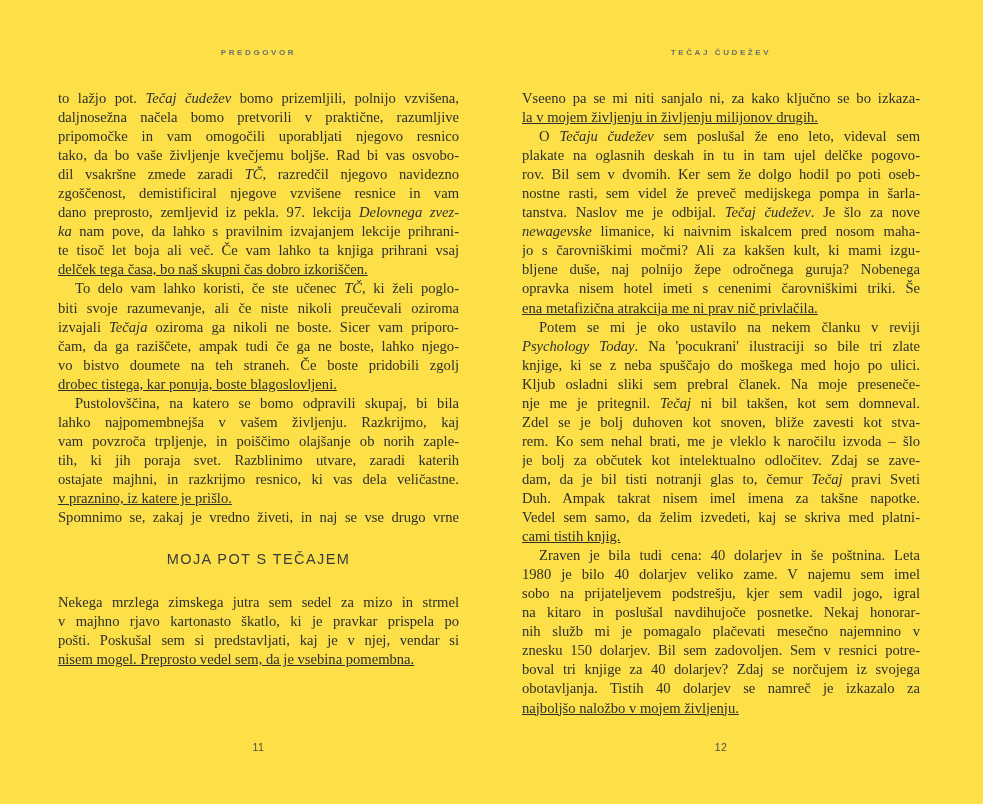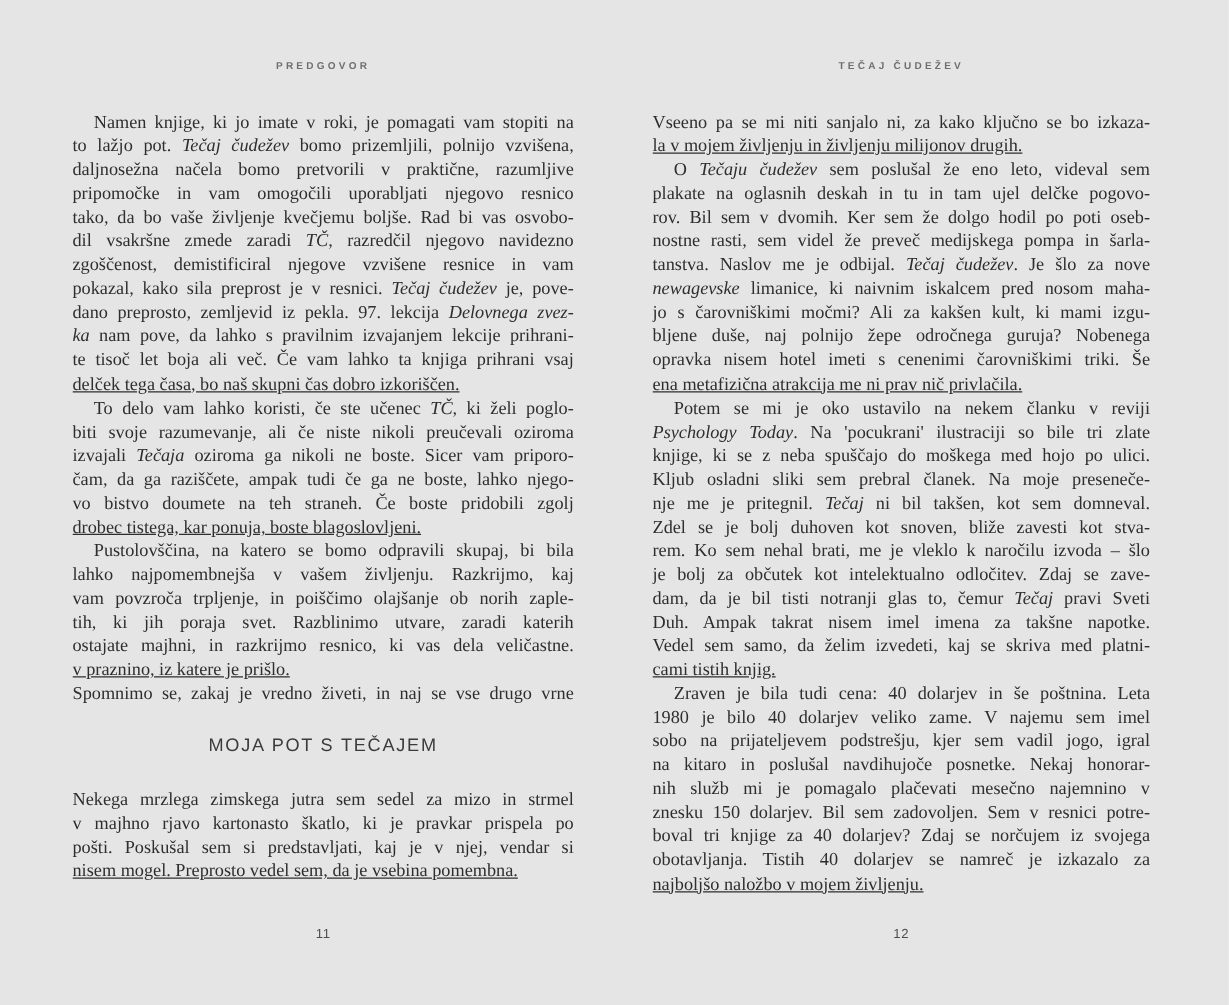--- a/index.html
+++ b/index.html
@@ -5,21 +5,21 @@
   html, body { margin: 0; padding: 0; }
   body {
     width: 983px; height: 804px;
     background: #fdfdfd;
     font-family: "Liberation Serif", serif;
     overflow: hidden;
   }
   .spread {
     position: relative;
     width: 983px; height: 804px;
-    background: #e5e5e5;
+    background: #fde047;
   }
   .page {
     position: absolute;
     top: 0; bottom: 0;
   }
   .page-left  { left: 58px;  width: 401px; }
   .page-right { left: 522px; width: 398px; }
 
   .running-head {
     position: absolute;
@@ -76,28 +76,26 @@
 </style>
 </head>
 <body>
 
 <div class="spread">
 
   <div class="page page-left">
     <div class="running-head">PREDGOVOR</div>
     <div class="page-body">
         <div class="para">
-          <div class="line indent"><span>Namen knjige, ki jo imate v roki, je pomagati vam stopiti na</span></div>
           <div class="line"><span>to lažjo pot. </span><em>Tečaj čudežev</em><span> bomo prizemljili, polnijo vzvišena,</span></div>
           <div class="line"><span>daljnosežna načela bomo pretvorili v praktične, razumljive</span></div>
           <div class="line"><span>pripomočke in vam omogočili uporabljati njegovo resnico</span></div>
           <div class="line"><span>tako, da bo vaše življenje kvečjemu boljše. Rad bi vas osvobo-</span></div>
           <div class="line"><span>dil vsakršne zmede zaradi </span><em>TČ</em><span>, razredčil njegovo navidezno</span></div>
           <div class="line"><span>zgoščenost, demistificiral njegove vzvišene resnice in vam</span></div>
-          <div class="line"><span>pokazal, kako sila preprost je v resnici. </span><em>Tečaj čudežev</em><span> je, pove-</span></div>
           <div class="line"><span>dano preprosto, zemljevid iz pekla. 97. lekcija </span><em>Delovnega zvez-</em></div>
           <div class="line"><em>ka</em><span> nam pove, da lahko s pravilnim izvajanjem lekcije prihrani-</span></div>
           <div class="line"><span>te tisoč let boja ali več. Če vam lahko ta knjiga prihrani vsaj</span></div>
           <div class="line last"><span>delček tega časa, bo naš skupni čas dobro izkoriščen.</span></div>
         </div>
         <div class="para">
           <div class="line indent"><span>To delo vam lahko koristi, če ste učenec </span><em>TČ</em><span>, ki želi poglo-</span></div>
           <div class="line"><span>biti svoje razumevanje, ali če niste nikoli preučevali oziroma</span></div>
           <div class="line"><span>izvajali </span><em>Tečaja</em><span> oziroma ga nikoli ne boste. Sicer vam priporo-</span></div>
           <div class="line"><span>čam, da ga raziščete, ampak tudi če ga ne boste, lahko njego-</span></div>

